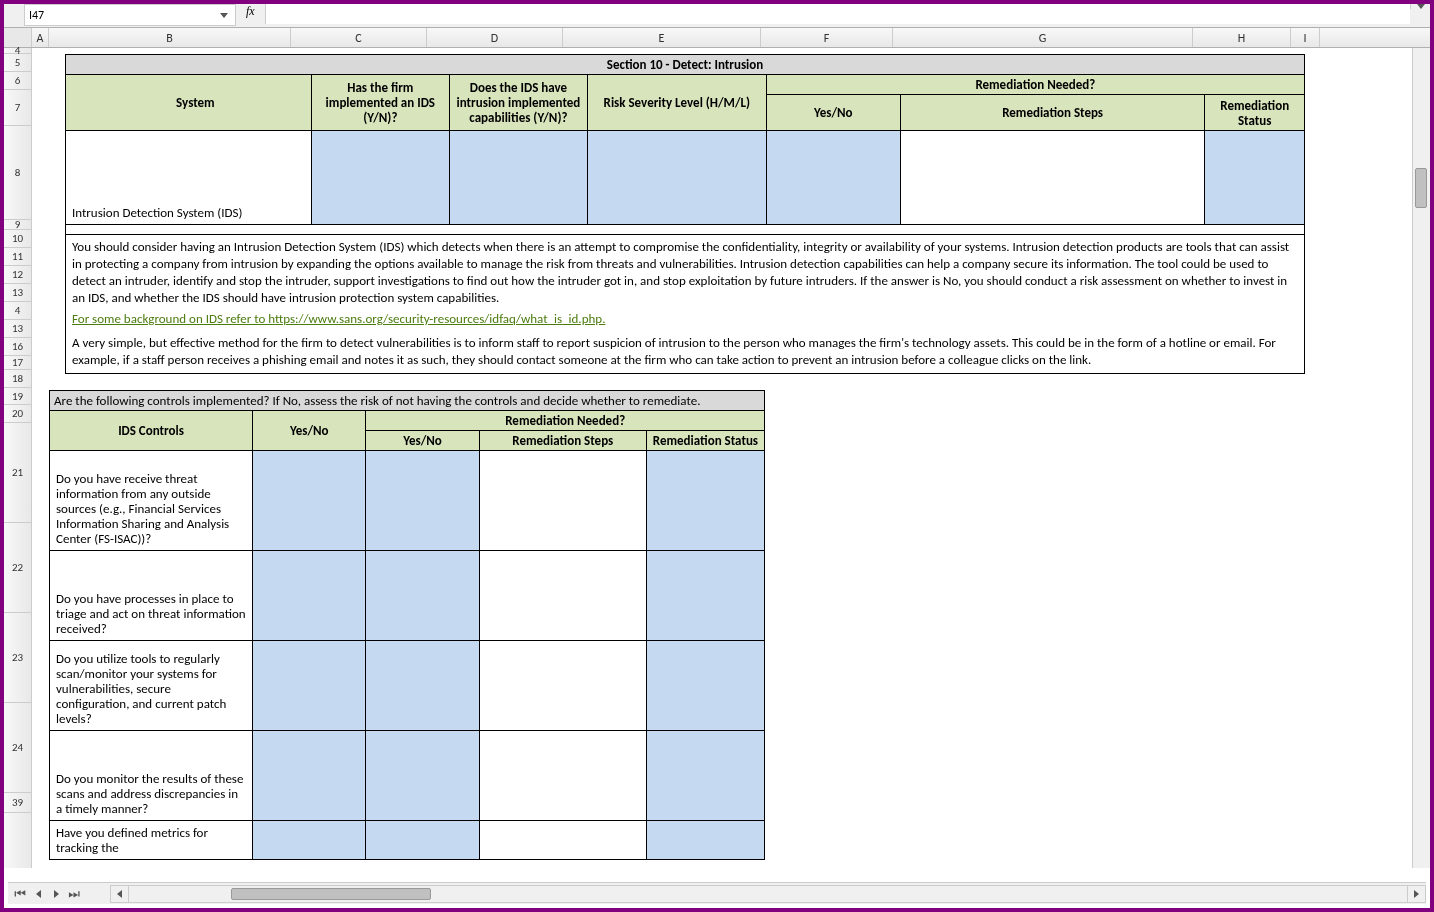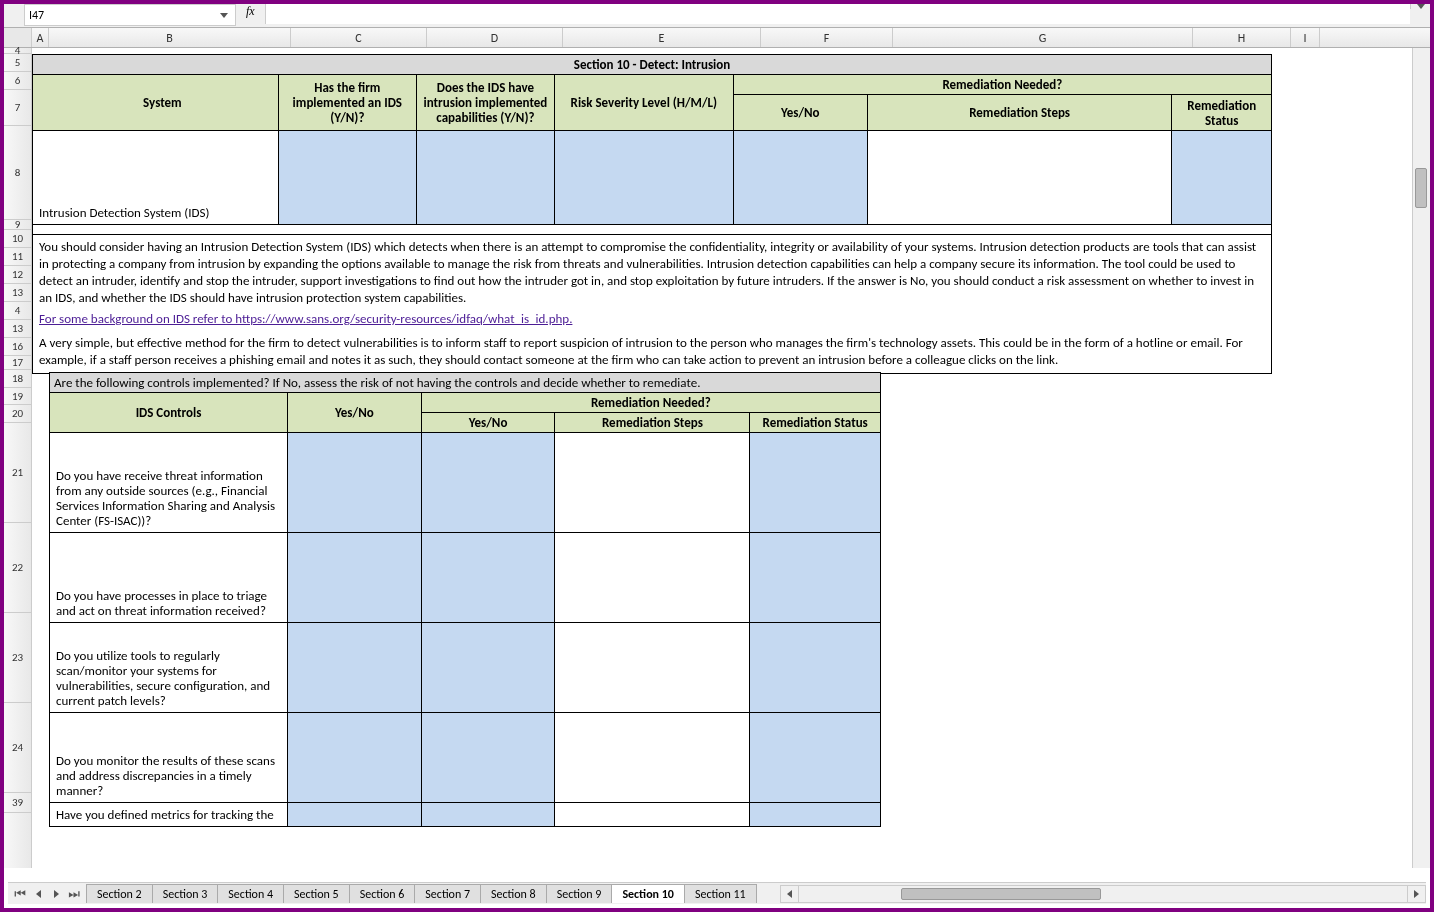--- a/index.html
+++ b/index.html
@@ -29,21 +29,21 @@
 .scroll-v { position: absolute; right: 0; top: 0; width: 18px; bottom: 0; background: #f0f0f0; border-left: 1px solid #ccc; }
 .scroll-thumb-v { position: absolute; top: 120px; left: 2px; width: 12px; height: 40px; background: #c0c0c0; border: 1px solid #999; border-radius: 2px; }
 
 
 .table1, .table2 { position: absolute; border-collapse: collapse; }
 .th-grey { background: #d9d9d9; font-weight: bold; text-align: center; border: 1px solid #000; padding: 2px 4px; }
 .th-green { background: #d8e4bc; font-weight: bold; text-align: center; border: 1px solid #000; padding: 2px 4px; vertical-align: middle; }
 .td-blue { background: #c5d9f1; border: 1px solid #000; }
 .td-white { background: #fff; border: 1px solid #000; padding: 4px 6px; vertical-align: bottom; }
 .td-text { background: #fff; border: 1px solid #000; padding: 4px 6px; vertical-align: top; font-size: 13px; line-height: 1.3; }
-.link { color: #4c1d95; text-decoration: underline; }
+.link { color: #4d7c0f; text-decoration: underline; }
 
 
 .sheet-tabs-bar { position: absolute; bottom: 4px; left: 4px; right: 4px; height: 22px; background: #f0f0f0; border-top: 1px solid #ccc; display: flex; align-items: center; }
 .tab-nav { display: flex; padding: 0 4px; gap: 2px; }
 .tab-nav-btn { width: 16px; height: 16px; display: flex; align-items: center; justify-content: center; color: #555; cursor: pointer; }
 .tabs { display: flex; }
 .tab { padding: 2px 10px; background: #e0e0e0; border: 1px solid #aaa; border-bottom: none; font-size: 12px; margin-right: -1px; cursor: pointer; position: relative; }
 .tab.active { background: #fff; font-weight: bold; z-index: 1; }
 .tabs-end { width: 20px; border-left: 1px solid #aaa; }
 .scroll-h { flex: 1; height: 18px; background: #f0f0f0; border: 1px solid #ccc; margin-left: 4px; position: relative; }
@@ -110,21 +110,21 @@
       <div class="row-header" style="height: 17px;">19</div>
       <div class="row-header" style="height: 18px;">20</div>
       <div class="row-header" style="height: 100px;">21</div>
       <div class="row-header" style="height: 90px;">22</div>
       <div class="row-header" style="height: 90px;">23</div>
       <div class="row-header" style="height: 90px;">24</div>
       <div class="row-header" style="height: 20px;">39</div>
     </div>
   <div class="sheet-content">
 
-    <table class="table1" style="left:0; top:6px; width:1240px;">
+    <table class="table1" style="left:33px; top:6px; width:1240px;">
       <tbody>
           <tr>
         <td class="th-grey" colspan="7" style="height:18px;">Section 10 - Detect: Intrusion</td>
       </tr>
       <tr>
         <td class="th-green" rowspan="2" style="width:242px;padding-left:18px;">System</td>
         <td class="th-green" rowspan="2" style="width:136px;">Has the firm implemented an IDS (Y/N)?</td>
         <td class="th-green" rowspan="2" style="width:136px;">Does the IDS have intrusion implemented capabilities (Y/N)?</td>
         <td class="th-green" rowspan="2" style="width:176px;">Risk Severity Level (H/M/L)</td>
         <td class="th-green" colspan="3" style="height:18px;">Remediation Needed?</td>
@@ -153,21 +153,21 @@
         <td colspan="7" class="td-text" style="border-top:none; border-bottom:none; padding-top:0;">
           <a href="#" class="link">For some background on IDS refer to https://www.sans.org/security-resources/idfaq/what_is_id.php.</a>
         </td>
       </tr>
       <tr>
         <td colspan="7" class="td-text" style="border-top:none;">A very simple, but effective method for the firm to detect vulnerabilities is to inform staff to report suspicion of intrusion  to the person who manages the firm's technology assets. This could be in the form of a hotline or email.  For example, if a staff person receives a phishing email and notes it as such, they should contact someone at the firm who can take action to prevent an intrusion before a colleague clicks on the link.</td>
       </tr>
     </tbody>
       </table>
 
-    <table class="table2" style="left:17px; top:324px; width:832px;">
+    <table class="table2" style="left:17px; top:342px; width:716px;">
       <tbody>
           <tr>
         <td class="th-grey" colspan="5" style="height:18px; text-align:left; font-weight:normal;">Are the following controls implemented? If No, assess the risk of not having the controls and decide whether to remediate.</td>
       </tr>
       <tr>
         <td class="th-green" rowspan="2" style="width:242px;">IDS Controls</td>
         <td class="th-green" rowspan="2" style="width:136px;">Yes/No</td>
         <td class="th-green" colspan="3" style="height:17px;">Remediation Needed?</td>
       </tr>
       <tr>
@@ -225,32 +225,20 @@
   <div class="tab-nav">
     <span class="tab-nav-btn">⏮</span>
     <span class="tab-nav-btn">
         <span class="tri-left"></span>
       </span>
     <span class="tab-nav-btn">
         <span class="tri-right"></span>
       </span>
     <span class="tab-nav-btn">⏭</span>
   </div>
-  <div class="tabs" id="tabs-container">
-      <div class="tab">Section 2</div>
-      <div class="tab">Section 3</div>
-      <div class="tab">Section 4</div>
-      <div class="tab">Section 5</div>
-      <div class="tab">Section 6</div>
-      <div class="tab">Section 7</div>
-      <div class="tab">Section 8</div>
-      <div class="tab">Section 9</div>
-      <div class="tab active">Section 10</div>
-      <div class="tab">Section 11</div>
-    </div>
   <div class="tabs-end"></div>
   <div class="scroll-h">
     <div class="scroll-h-arrow left">
         <span class="tri-left"></span>
       </div>
     <div class="scroll-thumb-h"></div>
     <div class="scroll-h-arrow right">
         <span class="tri-right"></span>
       </div>
   </div>

